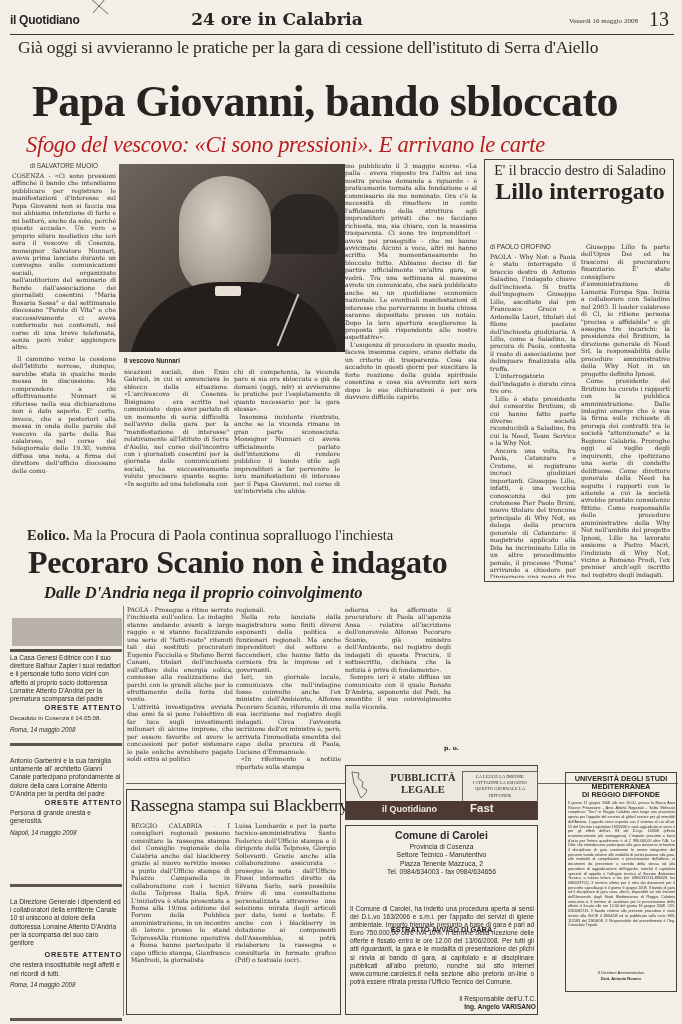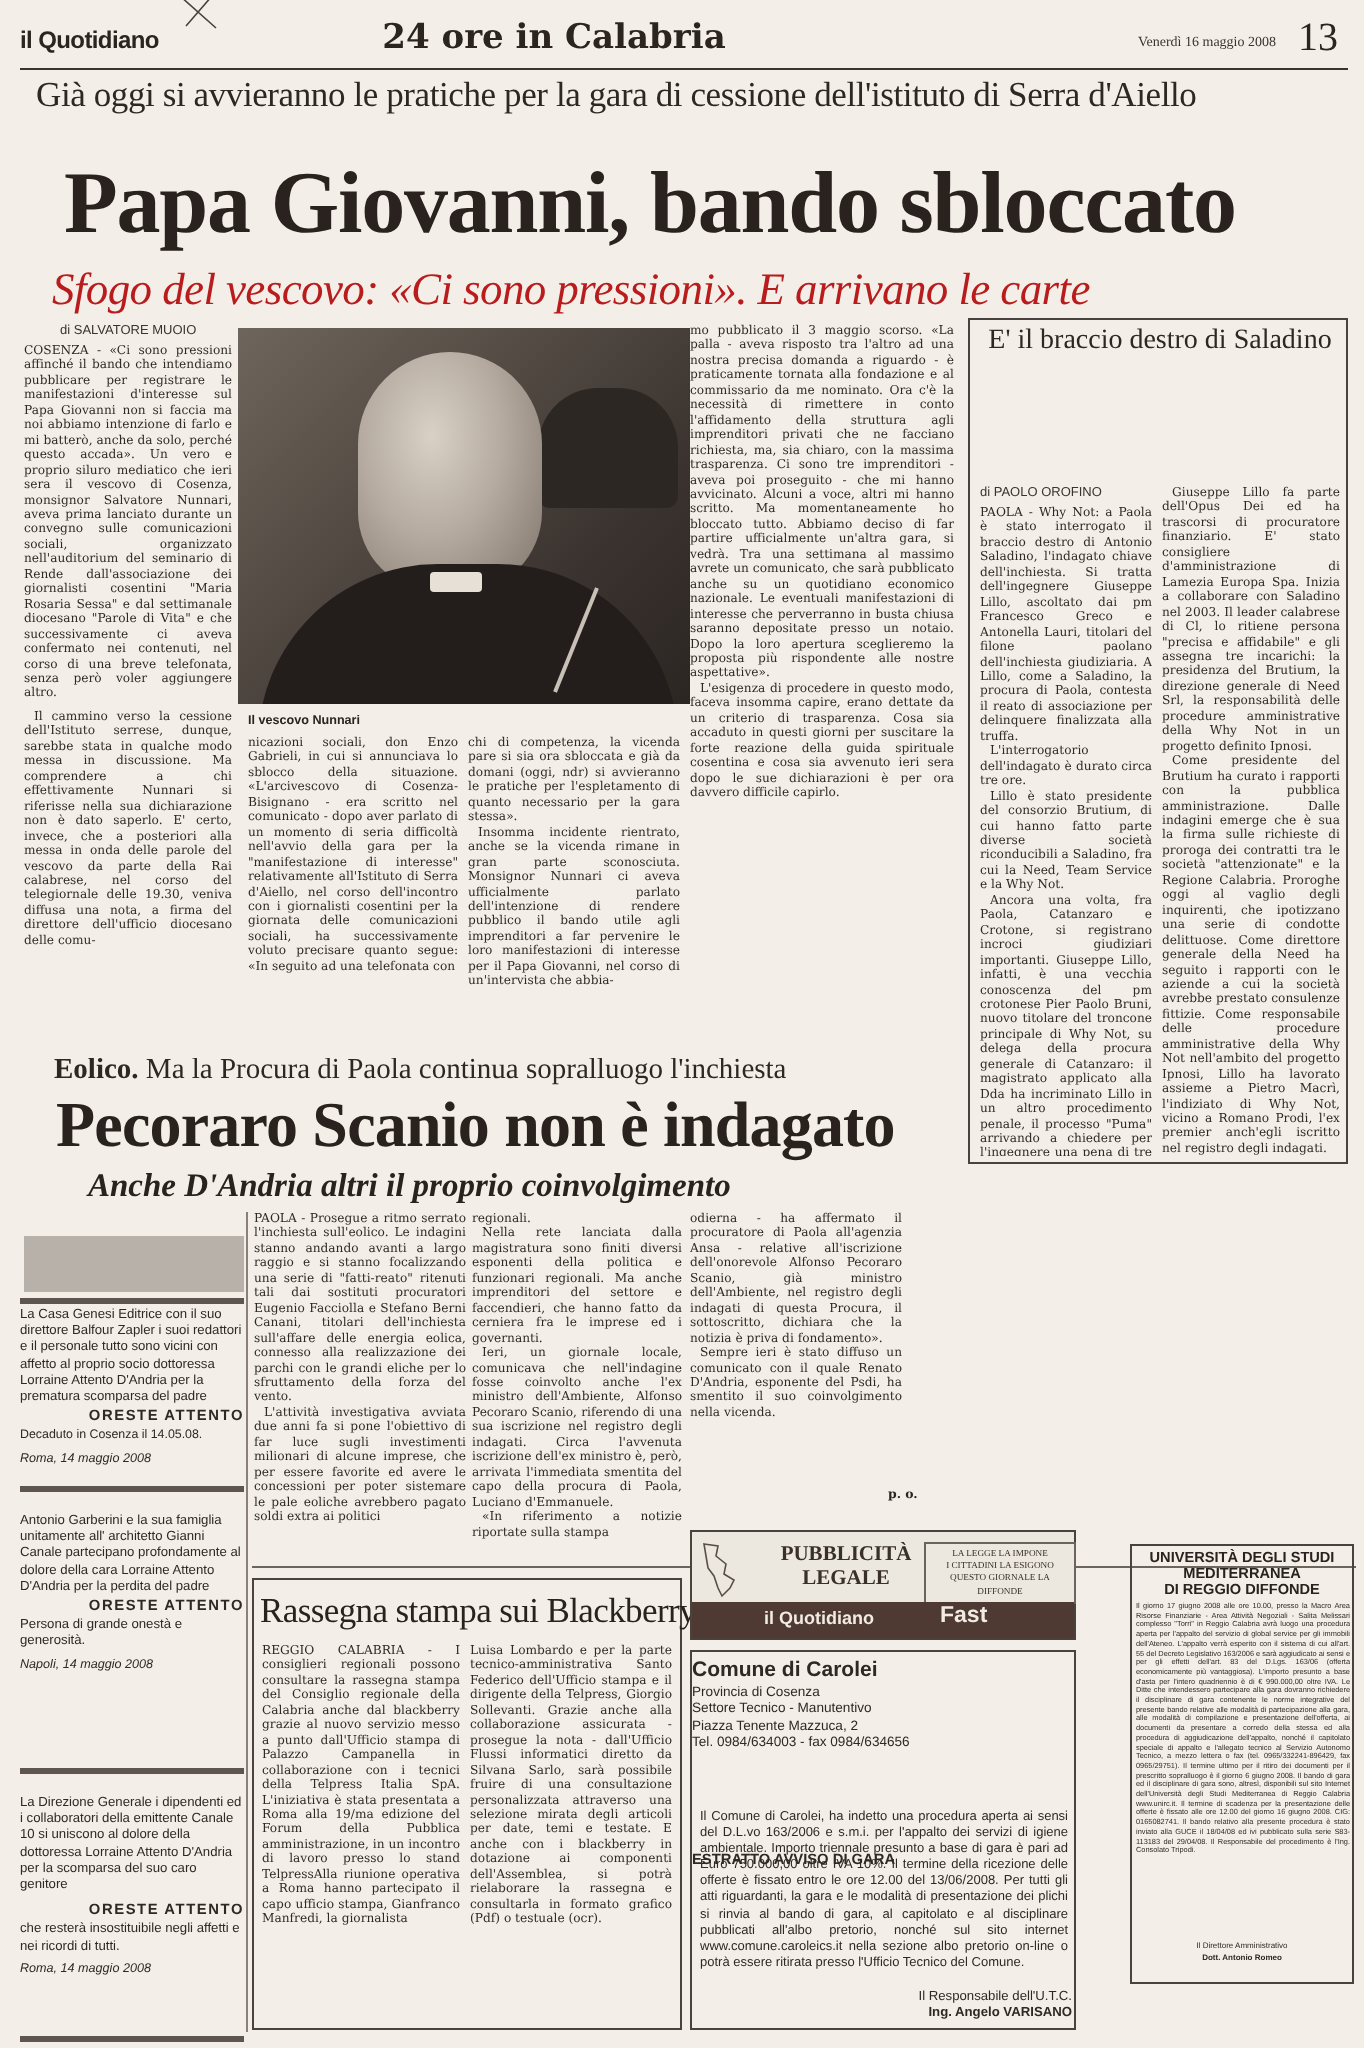--- a/index.html
+++ b/index.html
@@ -75,21 +75,21 @@
   
   .pub-banner { left: 345px; top: 765px; width: 193px; height: 55px; border: 1px solid #4a423c; background: #ece7df; }
   .pub-title { left: 380px; top: 772px; width: 86px; text-align: center; font-family: "Liberation Serif", serif; font-weight: bold; font-size: 10.5px; line-height: 11.5px; color: #3a302b; }
   .pub-motto { left: 462px; top: 771px; width: 76px; text-align: center; font-family: "Liberation Serif", serif; font-size: 4.6px; line-height: 6.2px; color: #3a302b; border: 1px solid #6c635c; padding: 2px 1px; }
   .pub-strip { left: 346px; top: 801px; width: 191px; height: 18px; background: #4e3a32; }
   .pub-logo1 { left: 382px; top: 804px; font-family: "Liberation Sans", sans-serif; font-weight: bold; font-size: 9px; color: #f1ebe3; }
   .pub-logo2 { left: 470px; top: 802px; font-family: "Liberation Sans", sans-serif; font-weight: bold; font-size: 11.5px; color: #f1ebe3; }
   .calabria-shape { left: 349px; top: 770px; width: 22px; height: 30px; }
 
   .box-carolei { left: 345px; top: 825px; width: 193px; height: 190px; border: 1px solid #4a423c; }
-  .carolei-center { left: 346px; width: 191px; text-align: left; font-family: "Liberation Sans", sans-serif; color: #2e2925; }
+  .carolei-center { left: 346px; width: 191px; text-align: center; font-family: "Liberation Sans", sans-serif; color: #2e2925; }
   .carolei-body { left: 350px; top: 905px; width: 184px; font-family: "Liberation Sans", sans-serif; font-size: 6.5px; line-height: 8.1px; text-align: justify; color: #2e2925; }
   .carolei-sign { right: 146px; text-align: right; font-family: "Liberation Sans", sans-serif; font-size: 6.6px; color: #2e2925; }
 
   .box-uni { left: 565px; top: 772px; width: 112px; height: 220px; border: 1px solid #4a423c; }
   .uni-title { left: 566px; top: 775px; width: 110px; text-align: center; font-family: "Liberation Sans", sans-serif; font-weight: bold; font-size: 7.3px; line-height: 8.2px; color: #2a221e; }
   .uni-body { left: 568px; top: 801px; width: 107px; font-family: "Liberation Sans", sans-serif; font-size: 3.7px; line-height: 4.7px; text-align: justify; color: #2e2925; overflow: hidden; height: 165px; }
   .uni-sign { left: 566px; width: 110px; text-align: center; font-family: "Liberation Sans", sans-serif; font-size: 4px; color: #2e2925; }
 </style>
 </head>
 <body>
@@ -133,38 +133,39 @@
   <p>Insomma incidente rientrato, anche se la vicenda rimane in gran parte sconosciuta. Monsignor Nunnari ci aveva ufficialmente parlato dell'intenzione di rendere pubblico il bando utile agli imprenditori a far pervenire le loro manifestazioni di interesse per il Papa Giovanni, nel corso di un'intervista che abbia-</p>
 </div>
 <div class="abs body-text" style="left:345px; top:162px; width:132px; height:296px;">
   <p>mo pubblicato il 3 maggio scorso. «La palla - aveva risposto tra l'altro ad una nostra precisa domanda a riguardo - è praticamente tornata alla fondazione e al commissario da me nominato. Ora c'è la necessità di rimettere in conto l'affidamento della struttura agli imprenditori privati che ne facciano richiesta, ma, sia chiaro, con la massima trasparenza. Ci sono tre imprenditori - aveva poi proseguito - che mi hanno avvicinato. Alcuni a voce, altri mi hanno scritto. Ma momentaneamente ho bloccato tutto. Abbiamo deciso di far partire ufficialmente un'altra gara, si vedrà. Tra una settimana al massimo avrete un comunicato, che sarà pubblicato anche su un quotidiano economico nazionale. Le eventuali manifestazioni di interesse che perverranno in busta chiusa saranno depositate presso un notaio. Dopo la loro apertura sceglieremo la proposta più rispondente alle nostre aspettative».</p>
   <p>L'esigenza di procedere in questo modo, faceva insomma capire, erano dettate da un criterio di trasparenza. Cosa sia accaduto in questi giorni per suscitare la forte reazione della guida spirituale cosentina e cosa sia avvenuto ieri sera dopo le sue dichiarazioni è per ora davvero difficile capirlo.</p>
 </div>
 
 <div class="abs box-lillo"></div>
 <div class="abs lillo-kicker">E' il braccio destro di Saladino</div>
 <div class="abs lillo-headline">
+  <div>Lillo interrogato</div>
 </div>
 <div class="abs byline" style="left:490px; top:243px;">di PAOLO OROFINO</div>
 <div class="abs body-text" style="left:490px; top:253px; width:86px; height:325px;">
   <p>PAOLA - Why Not: a Paola è stato interrogato il braccio destro di Antonio Saladino, l'indagato chiave dell'inchiesta. Si tratta dell'ingegnere Giuseppe Lillo, ascoltato dai pm Francesco Greco e Antonella Lauri, titolari del filone paolano dell'inchiesta giudiziaria. A Lillo, come a Saladino, la procura di Paola, contesta il reato di associazione per delinquere finalizzata alla truffa.</p>
   <p>L'interrogatorio dell'indagato è durato circa tre ore.</p>
   <p>Lillo è stato presidente del consorzio Brutium, di cui hanno fatto parte diverse società riconducibili a Saladino, fra cui la Need, Team Service e la Why Not.</p>
   <p>Ancora una volta, fra Paola, Catanzaro e Crotone, si registrano incroci giudiziari importanti. Giuseppe Lillo, infatti, è una vecchia conoscenza del pm crotonese Pier Paolo Bruni, nuovo titolare del troncone principale di Why Not, su delega della procura generale di Catanzaro: il magistrato applicato alla Dda ha incriminato Lillo in un altro procedimento penale, il processo "Puma" arrivando a chiedere per l'ingegnere una pena di tre anni di carcere, per i suoi rapporti con l'assessore regionale Dionisio Gallo, imputato nel processo: alcune intercettazioni fra i due avrebbero assunto una particolare valenza investigativa.</p>
 
 </div>
 <div class="abs body-text" style="left:581px; top:243px; width:89px; height:335px;">
   <p style="text-indent:5px">Giuseppe Lillo fa parte dell'Opus Dei ed ha trascorsi di procuratore finanziario. E' stato consigliere d'amministrazione di Lamezia Europa Spa. Inizia a collaborare con Saladino nel 2003. Il leader calabrese di Cl, lo ritiene persona "precisa e affidabile" e gli assegna tre incarichi: la presidenza del Brutium, la direzione generale di Need Srl, la responsabilità delle procedure amministrative della Why Not in un progetto definito Ipnosi.</p>
   <p>Come presidente del Brutium ha curato i rapporti con la pubblica amministrazione. Dalle indagini emerge che è sua la firma sulle richieste di proroga dei contratti tra le società "attenzionate" e la Regione Calabria. Proroghe oggi al vaglio degli inquirenti, che ipotizzano una serie di condotte delittuose. Come direttore generale della Need ha seguito i rapporti con le aziende a cui la società avrebbe prestato consulenze fittizie. Come responsabile delle procedure amministrative della Why Not nell'ambito del progetto Ipnosi, Lillo ha lavorato assieme a Pietro Macrì, l'indiziato di Why Not, vicino a Romano Prodi, l'ex premier anch'egli iscritto nel registro degli indagati.</p>
 
 </div>
 
 <div class="abs eolico-kicker"><b>Eolico.</b><span> Ma la Procura di Paola continua sopralluogo l'inchiesta</span></div>
 <div class="abs eolico-headline">Pecoraro Scanio non è indagato</div>
-<div class="abs eolico-sub">Anche D'Andria altri il proprio coinvolgimento</div>
+<div class="abs eolico-sub">Dalle D'Andria nega il proprio coinvolgimento</div>
 
 <div class="abs col-rule" style="left:123px; top:606px; height:410px;"></div>
 
 <div class="abs body-text" style="left:127px; top:606px; width:106px; height:172px;">
   <p>PAOLA - Prosegue a ritmo serrato l'inchiesta sull'eolico. Le indagini stanno andando avanti a largo raggio e si stanno focalizzando una serie di "fatti-reato" ritenuti tali dai sostituti procuratori Eugenio Facciolla e Stefano Berni Canani, titolari dell'inchiesta sull'affare delle energia eolica, connesso alla realizzazione dei parchi con le grandi eliche per lo sfruttamento della forza del vento.</p>
   <p>L'attività investigativa avviata due anni fa si pone l'obiettivo di far luce sugli investimenti milionari di alcune imprese, che per essere favorite ed avere le concessioni per poter sistemare le pale eoliche avrebbero pagato soldi extra ai politici</p>
 </div>
 <div class="abs body-text" style="left:236px; top:606px; width:105px; height:172px;">
   <p>regionali.</p>
   <p>Nella rete lanciata dalla magistratura sono finiti diversi esponenti della politica e funzionari regionali. Ma anche imprenditori del settore e faccendieri, che hanno fatto da cerniera fra le imprese ed i governanti.</p>

